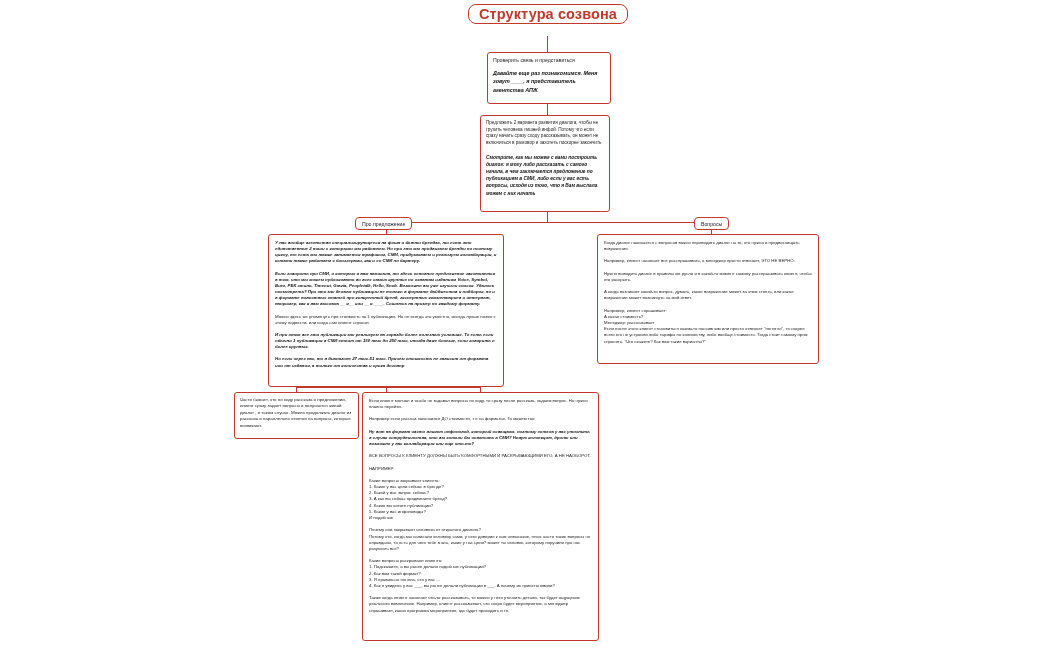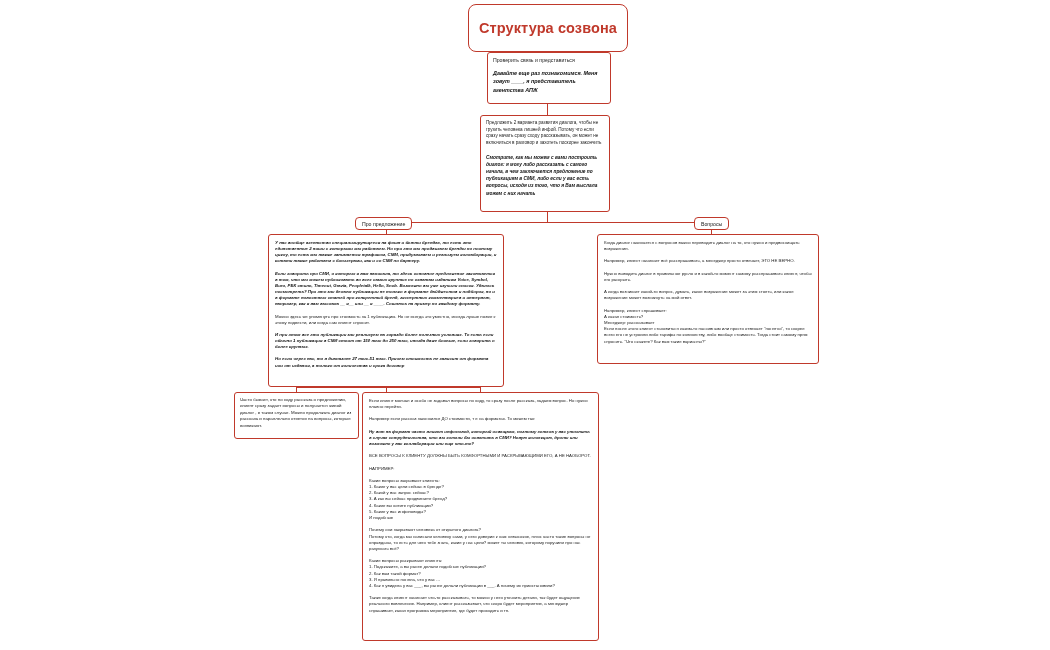--- a/index.html
+++ b/index.html
@@ -16,21 +16,21 @@
     position:absolute;
     box-sizing:border-box;
     border:1px solid #c0392b;
     border-radius:6px;
     background:#ffffff;
     z-index:3;
   }
   .node.sharp{border-radius:3px;}
   
   #title-node{
-    left:468px;top:4px;width:160px;height:48px;
+    left:468px;top:4px;width:160px;height:20px;
     border:1.6px solid #c0392b;border-radius:8px;
     display:flex;align-items:center;justify-content:center;
   }
   #title-node .t{
     font-size:14.5px;font-weight:bold;color:#c0392b;
     letter-spacing:.1px;white-space:nowrap;
   }
   
   #intro-node{left:487px;top:52px;width:124px;height:52px;padding:4px 5px;}
   #intro-node .lead{font-size:5.2px;line-height:1.5;color:#222;}

